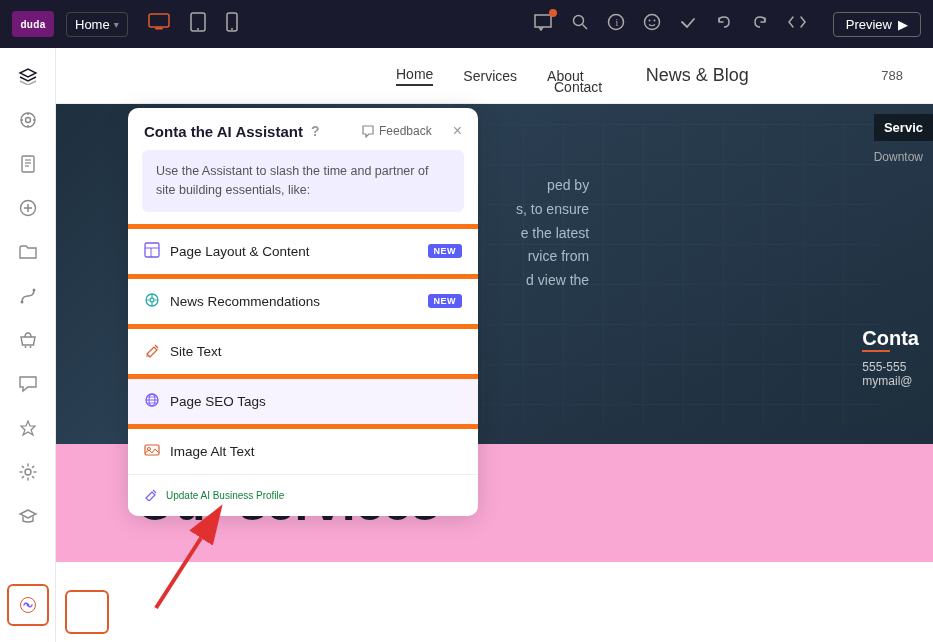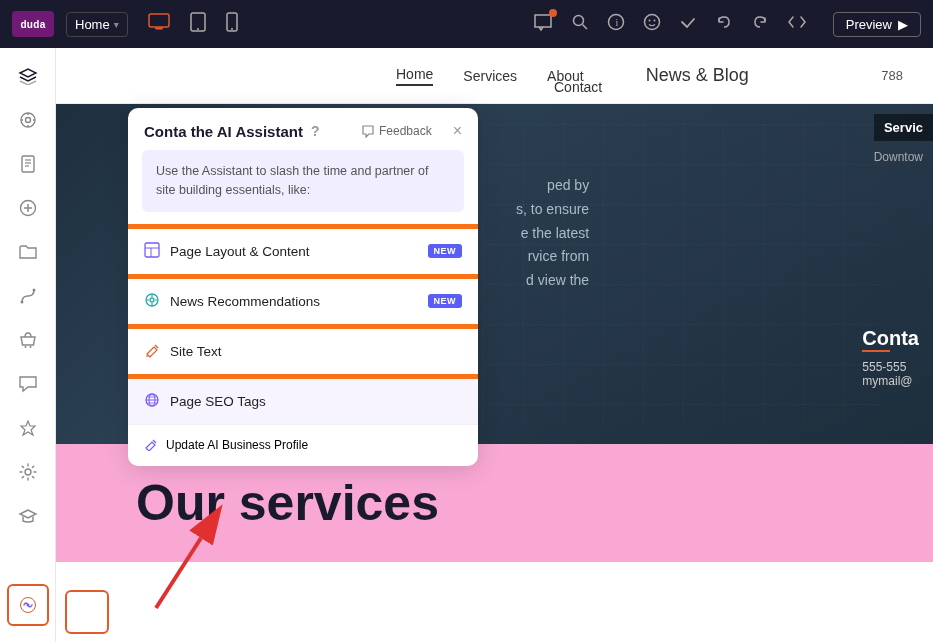--- a/index.html
+++ b/index.html
@@ -225,22 +225,22 @@
 
     .ai-panel-footer {
       border-top: 1px solid #f0f0f0;
       padding: 12px 16px;
       display: flex;
       align-items: center;
       gap: 8px;
       cursor: pointer;
     }
     .ai-panel-footer-text {
-      font-size: 12px;
-      color: #000000;
+      font-size: 10px;
+      color: #15803d;
     }
     .ai-panel-footer-icon {
       color: #7b68ee;
       font-size: 14px;
     }
 
     
     .arrow-overlay {
       position: absolute;
       top: 0;
@@ -578,20 +578,32 @@
               <ellipse cx="8" cy="8" rx="3" ry="6" stroke="#7b5bf5" stroke-width="1" fill="none"></ellipse>
               <line x1="2" y1="8" x2="14" y2="8" stroke="#7b5bf5" stroke-width="1"></line>
               <line x1="4" y1="5" x2="12" y2="5" stroke="#7b5bf5" stroke-width="0.8"></line>
               <line x1="4" y1="11" x2="12" y2="11" stroke="#7b5bf5" stroke-width="0.8"></line>
             </svg>
           </span>
           <span>Page SEO Tags</span>
         </div>
       </div>
 
+      <div class="ai-menu-item">
+        <div class="ai-menu-left">
+          <span class="ai-menu-icon orange">
+            <svg width="16" height="16" viewBox="0 0 16 16" fill="none">
+              <rect x="1" y="3" width="14" height="10" rx="1.5" stroke="#e05a2b" stroke-width="1.2" fill="none"></rect>
+              <circle cx="5" cy="7" r="1.5" stroke="#e05a2b" stroke-width="1" fill="none"></circle>
+              <path d="M1 11 L5 8 L8 11 L11 7 L15 11" stroke="#e05a2b" stroke-width="1" fill="none"></path>
+            </svg>
+          </span>
+          <span>Image Alt Text</span>
+        </div>
+      </div>
 
       <div class="ai-panel-footer">
         <span class="ai-panel-footer-icon">
           <svg width="14" height="14" viewBox="0 0 14 14" fill="none">
             <path d="M2 11 L8 5 L11 8 L5 14 Z" stroke="#7b5bf5" stroke-width="1.2" fill="none"></path>
             <line x1="9" y1="3" x2="12" y2="6" stroke="#7b5bf5" stroke-width="1.2"></line>
           </svg>
         </span>
         <span class="ai-panel-footer-text">Update AI Business Profile</span>
       </div>

